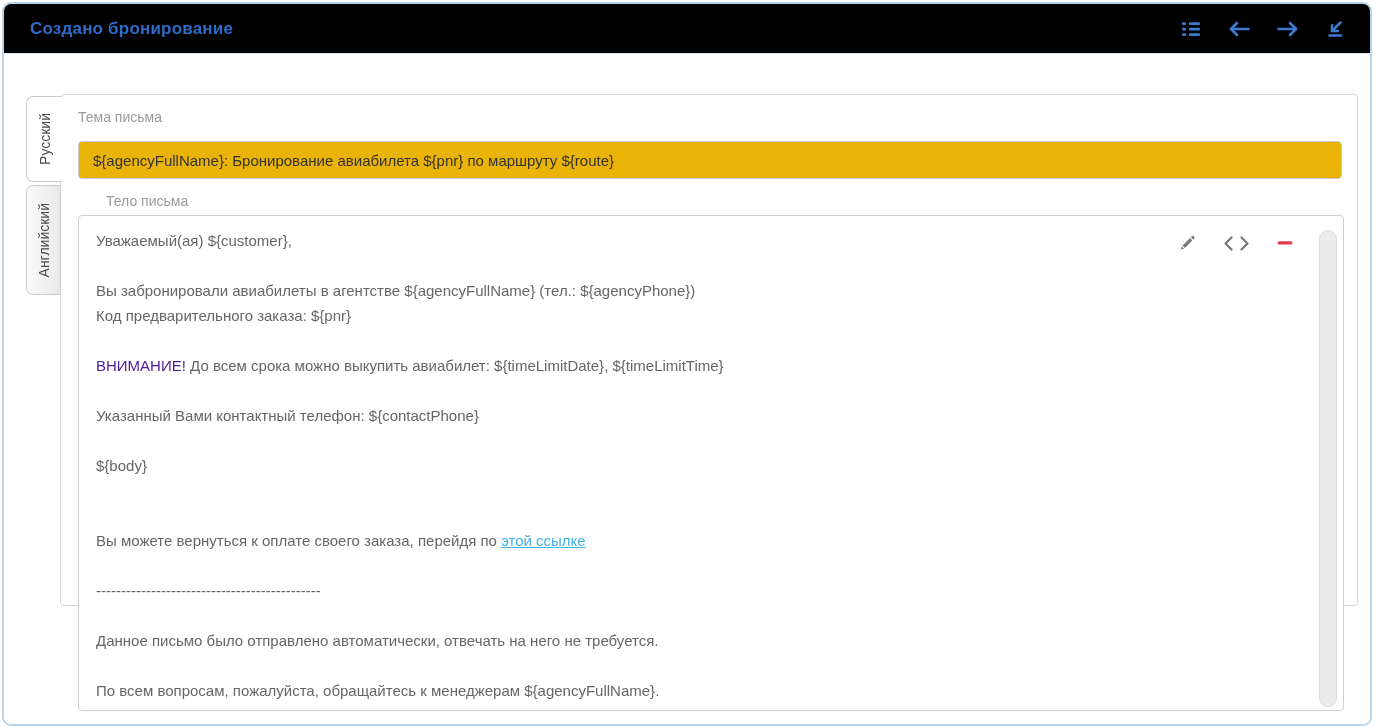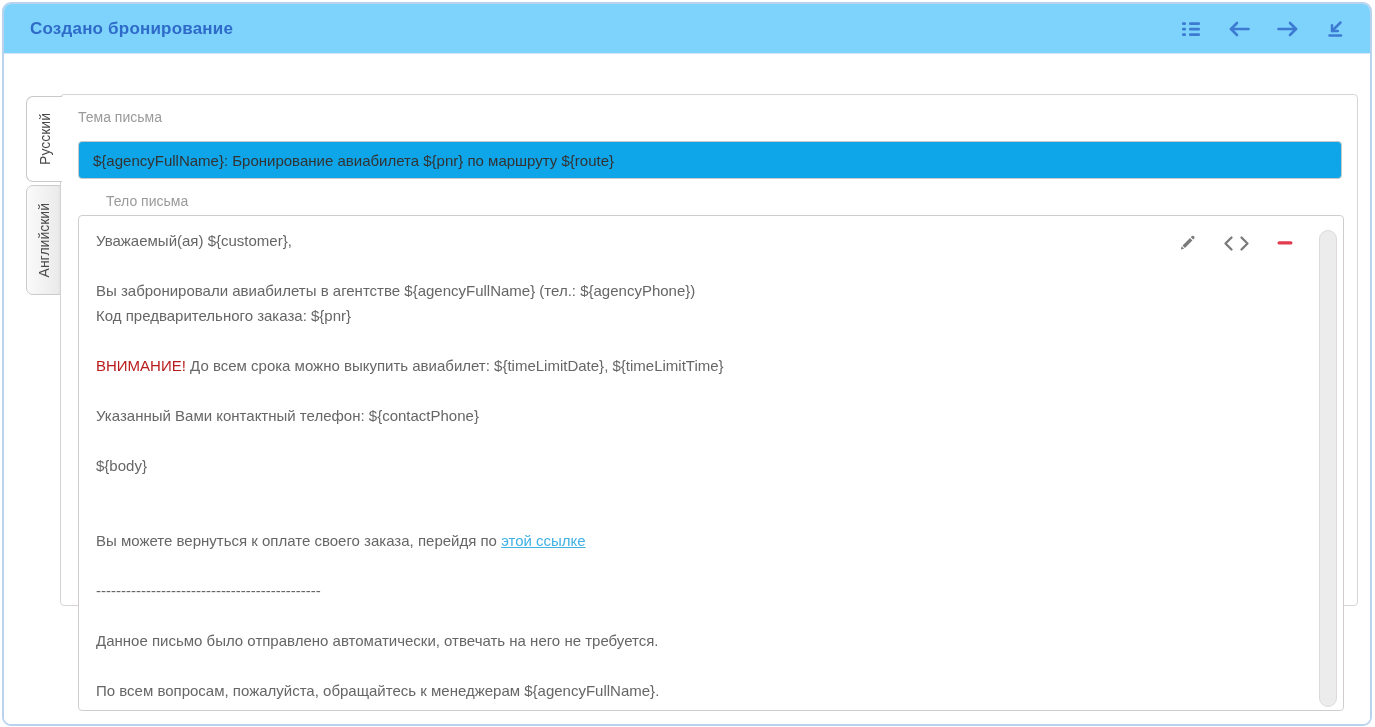--- a/index.html
+++ b/index.html
@@ -6,21 +6,21 @@
   html,body { background:#ffffff; }
   .screen {
     position:relative; width:1375px; height:727px; overflow:hidden;
     font-family:"Liberation Sans", sans-serif; background:#fff;
   }
   .panel {
     position:absolute; left:2px; top:2px; width:1370px; height:724px;
     border:2px solid #b9d2ee; border-radius:9px; background:#fff; overflow:hidden;
   }
   .panel-header {
-    height:50px; background:#7dd3fc; border-bottom:1px solid #d9e6f4;
+    height:50px; background:#000000; border-bottom:1px solid #d9e6f4;
     display:flex; align-items:center; justify-content:space-between; padding:0 26px;
   }
   .panel-title { color:#2e6bc9; font-size:17px; font-weight:bold; letter-spacing:0.2px; }
   .header-actions { display:flex; align-items:center; gap:27px; }
   .hicon { display:inline-flex; align-items:center; cursor:pointer; }
 
   .panel-body { position:relative; height:calc(100% - 50px); background:#fff; }
 
   .section-header { position:absolute; left:26px; top:9px; display:flex; align-items:flex-start; gap:10px; }
   .section-title {
@@ -54,31 +54,31 @@
     background:linear-gradient(to right,#fafafa,#eaeaea);
     border:1px solid #cccccc; border-radius:7px 0 0 7px; z-index:0;
     box-shadow:inset -1px 0 2px rgba(0,0,0,0.04);
   }
 
   .field-label { position:absolute; left:17px; font-size:14px; color:#9a9a9a; }
   .label-subject { top:14px; }
   .label-body { top:98px;margin-left:28px; }
   .subject-input {
     position:absolute; left:17px; top:46px; width:1264px; height:38px;
-    border:1px solid #c9c9c9; border-radius:4px; background:#0ea5e9;
+    border:1px solid #c9c9c9; border-radius:4px; background:#eab308;
     font-family:"Liberation Sans", sans-serif; font-size:15px; color:#333;
     padding:0 14px; outline:none;
   }
   .body-box {
     position:absolute; left:17px; top:120px; width:1266px; height:496px;
     border:1px solid #d2cdcd; border-radius:4px; background:#fff; overflow:hidden;
   }
   .body-lines { padding:12px 60px 0 17px; }
   .bodyline { min-height:25px; line-height:25px; font-size:15px; color:#666; white-space:pre-wrap; }
-  .bodyline .warn { color:#b91c1c; }
+  .bodyline .warn { color:#4c1d95; }
   .bodyline .link { color:#41b1e6; text-decoration:underline; cursor:pointer; }
 
   .editor-toolbar {
     position:absolute; top:18px; right:50px; display:flex; align-items:center; gap:27px; z-index:3;
   }
   .editor-toolbar span { display:inline-flex; cursor:pointer; }
   .scrollbar-thumb {
     position:absolute; right:6px; top:14px; bottom:3px; width:18px;
     background:#edecec; border:1px solid #dcdada; border-radius:10px; cursor:pointer;
   }

